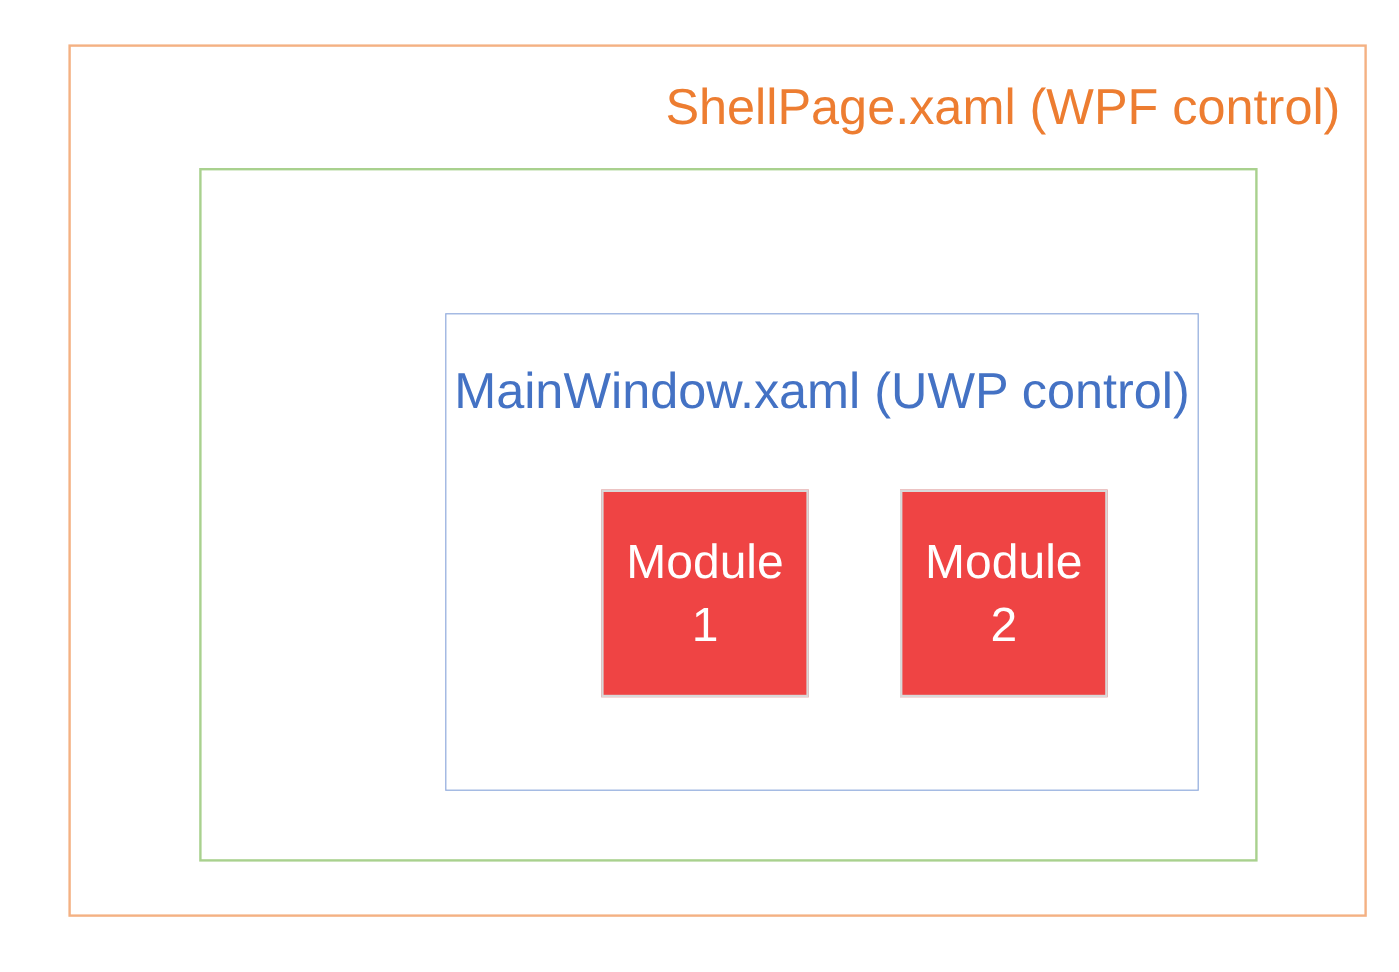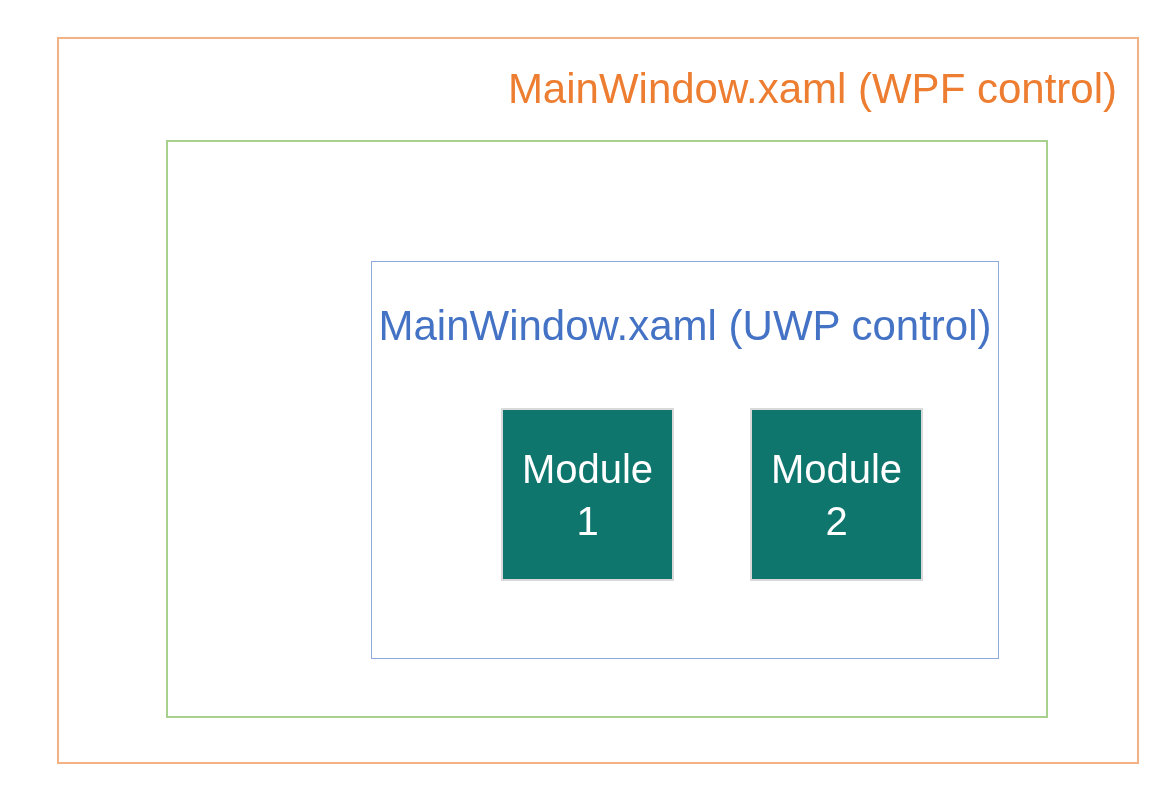--- a/index.html
+++ b/index.html
@@ -60,41 +60,41 @@
     text-align: center;
     color: #4472C4;
   }
   
   .module {
     position: absolute;
     top: 408px;
     width: 173px;
     height: 173px;
     box-sizing: border-box;
-    background: #0f766e;
+    background: #ef4444;
     border: 2px solid #D9D9D9;
     color: #ffffff;
     display: flex;
     flex-direction: column;
     align-items: center;
     justify-content: center;
     font-size: 40px;
     line-height: 52px;
     text-align: center;
   }
   .module-1 { left: 501px; }
   .module-2 { left: 750px; }
 </style>
 </head>
 <body>
 
 <div class="canvas">
 
   <div class="box outer-box"></div>
-  <div class="title outer-title">MainWindow.xaml (WPF control)</div>
+  <div class="title outer-title">ShellPage.xaml (WPF control)</div>
 
   <div class="box host-box"></div>
 
   <div class="box shell-box"></div>
   <div class="title shell-title">MainWindow.xaml (UWP control)</div>
 
   <div class="module module-1">
     <span>Module</span>
     <span>1</span>
   </div>

